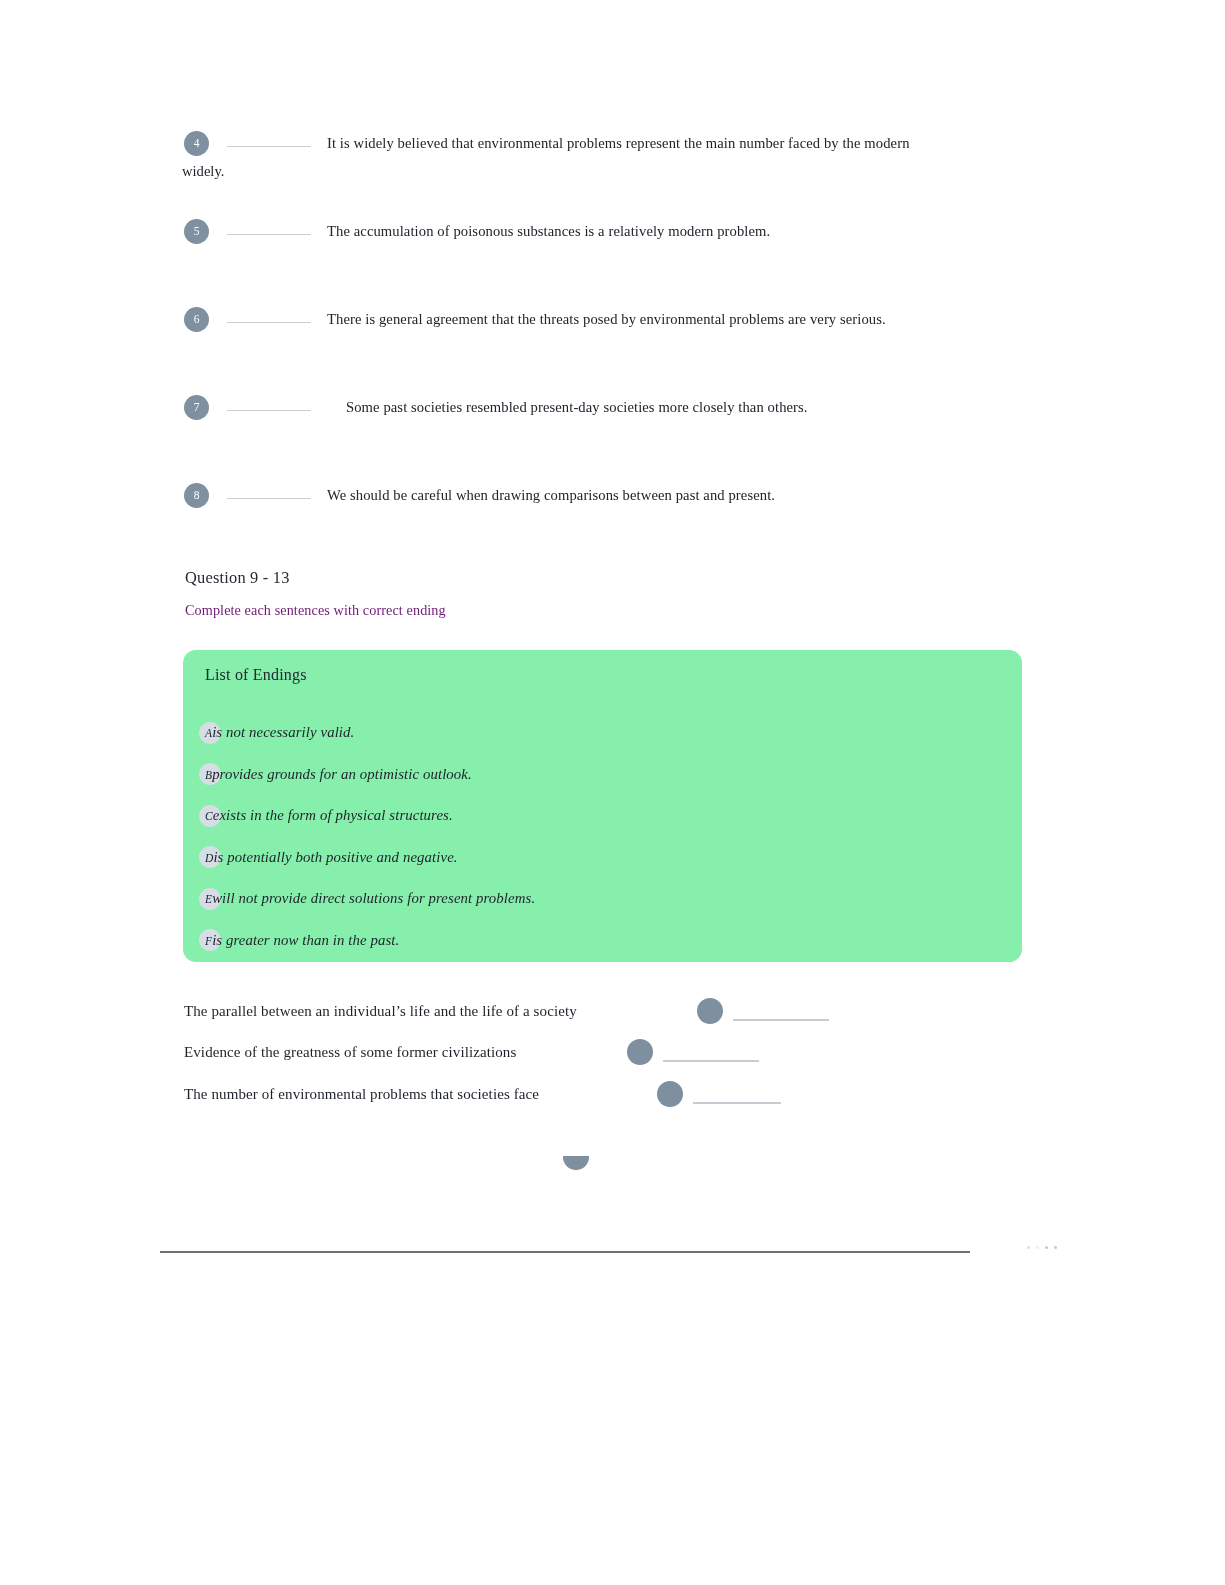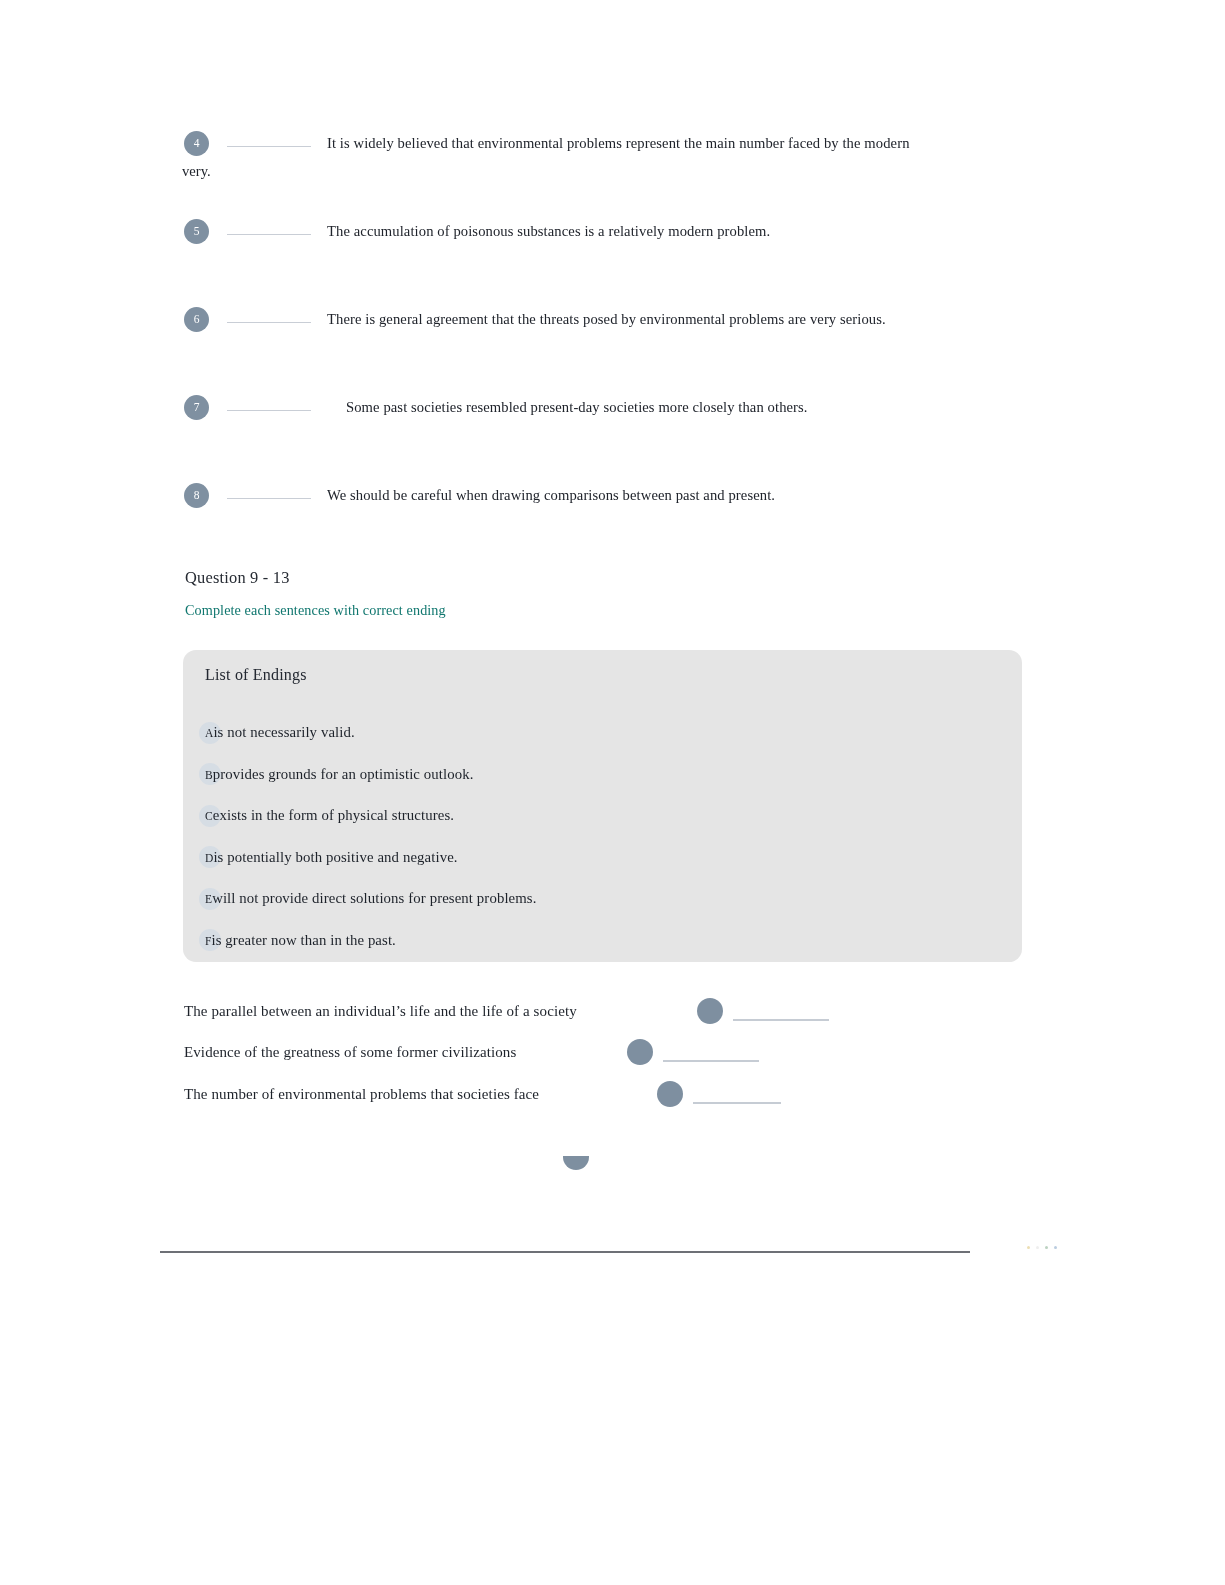--- a/index.html
+++ b/index.html
@@ -80,49 +80,50 @@
     position: absolute;
     left: 185px; top: 568px;
     font-size: 16.4px;
     color: #262b33;
     letter-spacing: .2px;
   }
   .q-instruction {
     position: absolute;
     left: 185px; top: 602px;
     font-size: 14.2px;
-    color: #0f766e;
+    color: #701a75;
     letter-spacing: .1px;
   }
 
   
   .endings-panel {
     position: absolute;
     left: 183px; top: 650px;
     width: 839px; height: 312px;
-    background: #e5e5e5;
+    background: #86efac;
     border-radius: 13px;
   }
   .endings-title {
     position: absolute;
     left: 22px; top: 16px;
     font-size: 16px;
     color: #232831;
     letter-spacing: .2px;
   }
   .endings-items {
     position: absolute;
     left: 16px; top: 62px;
     right: 10px;
   }
   .ending-row {
     position: relative;
     height: 41.5px;
     display: flex;
     align-items: center;
+    font-style: italic;
   }
   .letter-badge {
     position: absolute;
     left: 0; top: 50%;
     transform: translateY(-50%);
     width: 22px; height: 22px;
     border-radius: 50%;
     background: #d6dde4;
   }
   .ending-text {
@@ -219,21 +220,21 @@
 <div class="page">
 
   <div class="stmt-list">
 
     <div class="stmt">
       <div class="stmt-head">
         <span class="num-badge">4</span>
         <span class="answer-rule"></span>
         <span class="stmt-text">It is widely believed that environmental problems represent the main number faced by the modern</span>
       </div>
-      <div class="stmt-wrap-extra">very.</div>
+      <div class="stmt-wrap-extra">widely.</div>
     </div>
 
     <div class="stmt" style="min-height:88px">
       <div class="stmt-head">
         <span class="num-badge">5</span>
         <span class="answer-rule"></span>
         <span class="stmt-text">The accumulation of poisonous substances is a relatively modern problem.</span>
       </div>
     </div>
 

